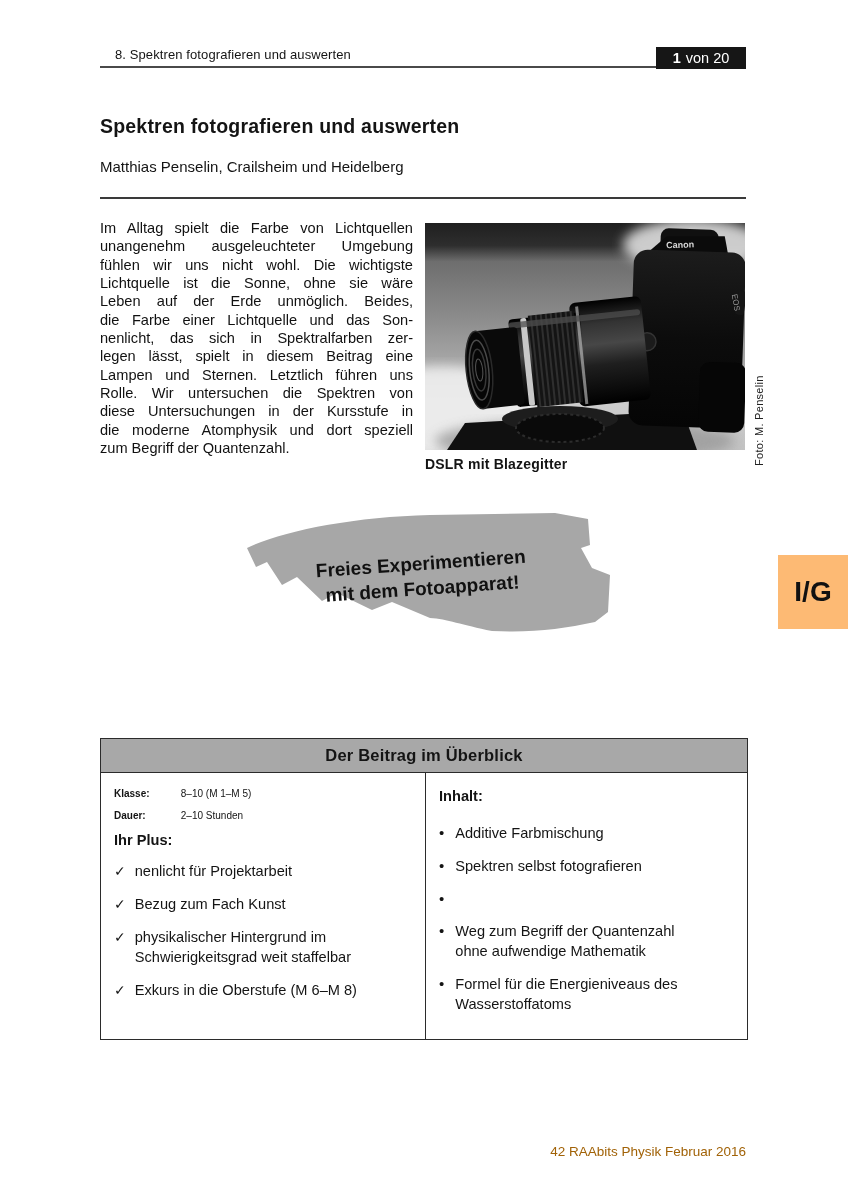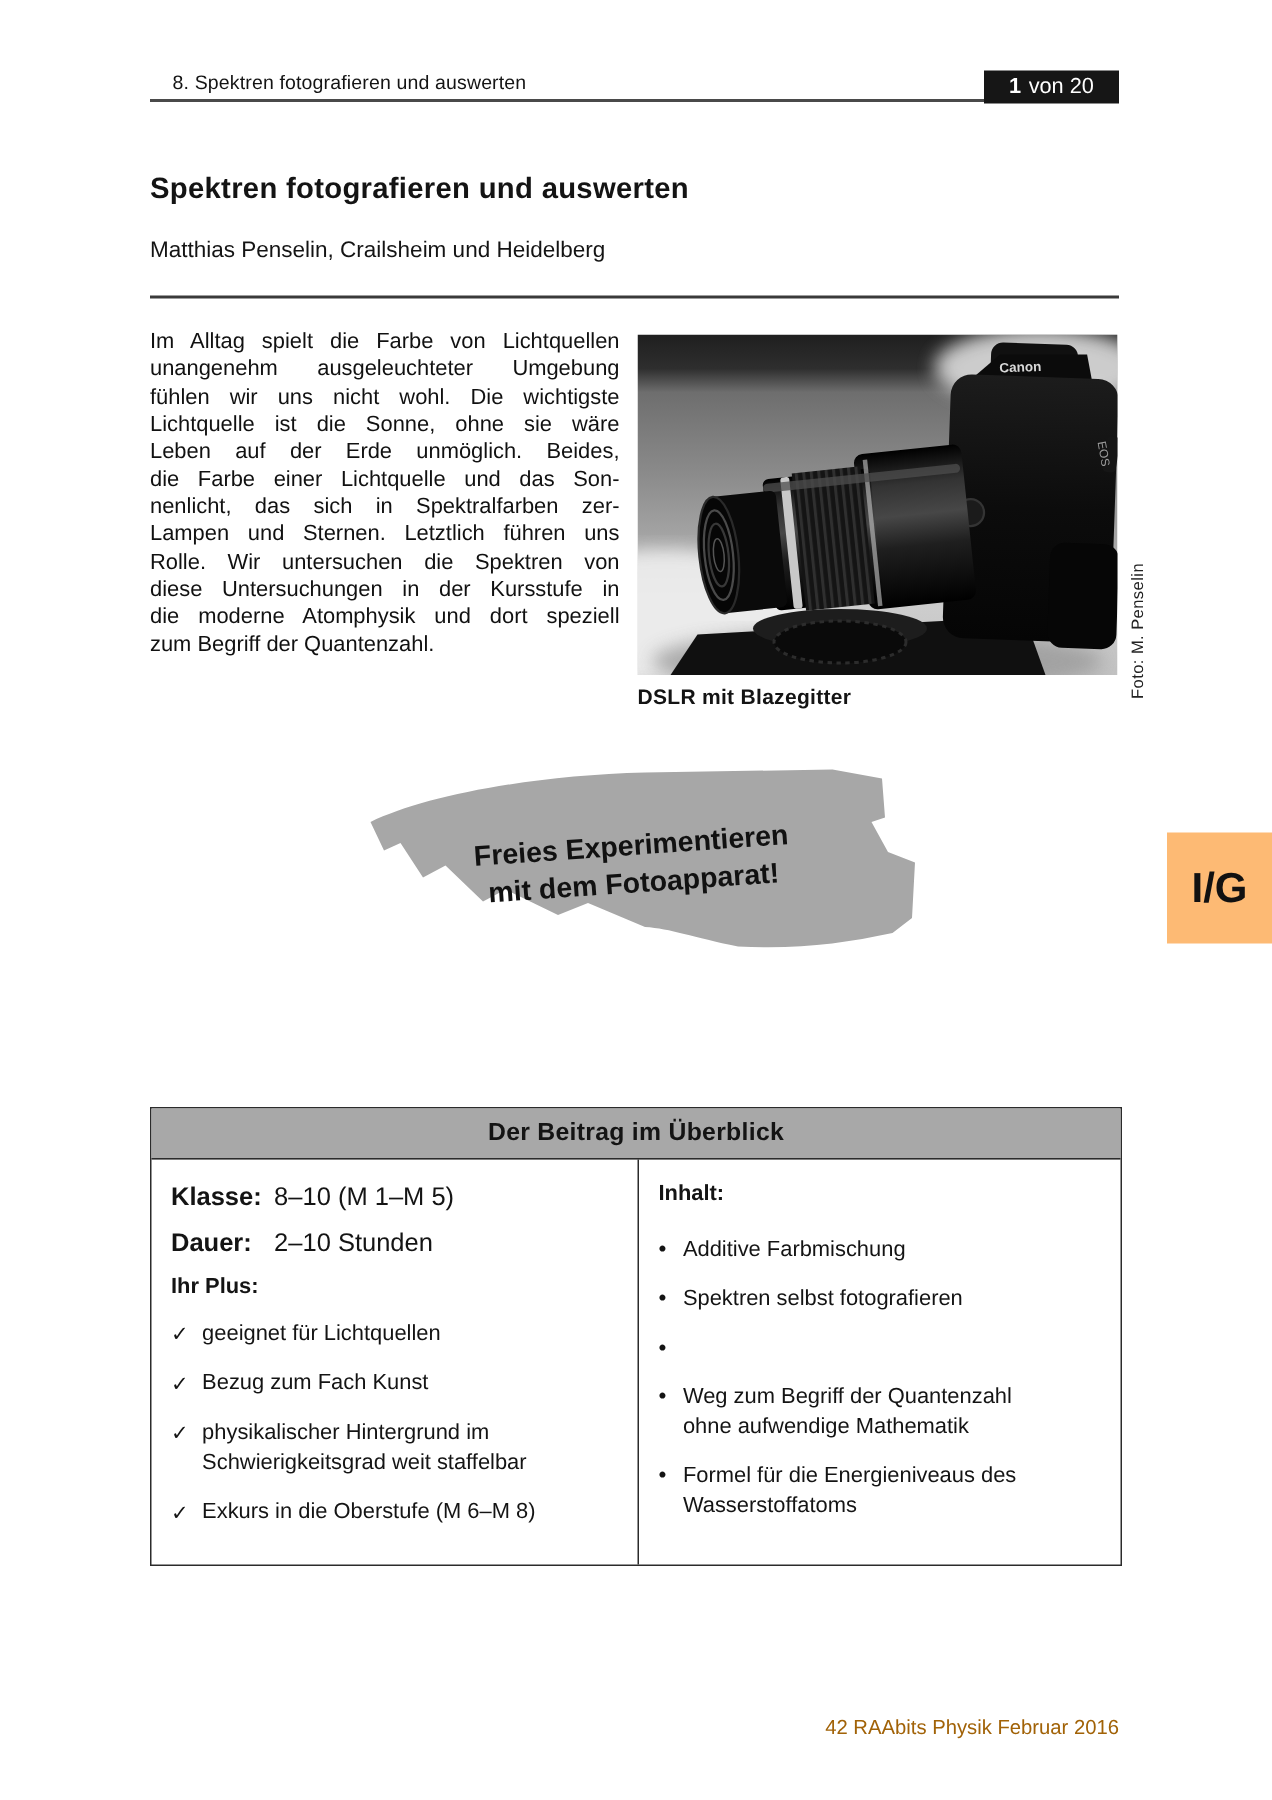--- a/index.html
+++ b/index.html
@@ -41,21 +41,21 @@
             font-size:28px;font-weight:bold;color:#111;}
 
   
   .overview{position:absolute;left:100px;top:738px;width:646px;border:1.5px solid #2b2b2b;}
   .overview-header{height:33px;background:#a8a8a8;border-bottom:1.5px solid #2b2b2b;
                    display:flex;align-items:center;justify-content:center;
                    font-size:16.5px;font-weight:bold;letter-spacing:.2px;}
   .overview-body{display:flex;min-height:220px;}
   .col-left{width:325px;border-right:1.5px solid #2b2b2b;padding:10px 12px 12px 13px;box-sizing:border-box;}
   .col-right{flex:1;padding:10px 12px 12px 13px;box-sizing:border-box;}
-  .kv{margin:5px 0 11px;font-size:17px;}
+  .kv{margin:5px 0 11px;font-size:10px;}
   .kv .k{font-weight:bold;display:inline-block;width:64px;}
   .plus-label{font-weight:bold;font-size:14.6px;margin:2px 0 2px;}
   .check-item{display:flex;gap:9px;margin:13px 0;font-size:14.6px;line-height:20px;}
   .check-item .check{flex:0 0 auto;font-size:14px;}
   .check-item .txt{max-width:252px;}
   .inhalt-label{font-weight:bold;font-size:14.6px;margin:5px 0 19px;}
   .bullet-item{display:flex;gap:11px;margin:13px 0;font-size:14.6px;line-height:20px;}
   .bullet-item .dot{flex:0 0 auto;font-size:15px;line-height:19px;}
   .bullet-item .txt{max-width:244px;}
 
@@ -79,20 +79,21 @@
   <div class="title-rule"></div>
 
   <div class="intro">
     <div class="jline">Im Alltag spielt die Farbe von Lichtquellen</div>
     <div class="jline">unangenehm ausgeleuchteter Umgebung</div>
     <div class="jline">fühlen wir uns nicht wohl. Die wichtigste</div>
     <div class="jline">Lichtquelle ist die Sonne, ohne sie wäre</div>
     <div class="jline">Leben auf der Erde unmöglich. Beides,</div>
     <div class="jline">die Farbe einer Lichtquelle und das Son-</div>
     <div class="jline">nenlicht, das sich in Spektralfarben zer-</div>
+    <div class="jline">legen lässt, spielt in diesem Beitrag eine</div>
     <div class="jline">Lampen und Sternen. Letztlich führen uns</div>
     <div class="jline">Rolle. Wir untersuchen die Spektren von</div>
     <div class="jline">diese Untersuchungen in der Kursstufe in</div>
     <div class="jline">die moderne Atomphysik und dort speziell</div>
     <div class="jline last">zum Begriff der Quantenzahl.</div>
   </div>
 
   <div class="photo">
     <svg width="320" height="227" viewBox="0 0 320 227">
       <defs>
@@ -186,21 +187,21 @@
           <span class="k">Klasse:</span>
           <span>8–10 (M 1–M 5)</span>
         </div>
         <div class="kv">
           <span class="k">Dauer:</span>
           <span>2–10 Stunden</span>
         </div>
         <div class="plus-label">Ihr Plus:</div>
         <div class="check-item">
           <span class="check">✓</span>
-          <span class="txt">geeignet für Lichtquellen</span>
+          <span class="txt">nenlicht für Projektarbeit</span>
         </div>
         <div class="check-item">
           <span class="check">✓</span>
           <span class="txt">Bezug zum Fach Kunst</span>
         </div>
         <div class="check-item">
           <span class="check">✓</span>
           <span class="txt">physikalischer Hintergrund im Schwierigkeitsgrad weit staffelbar</span>
         </div>
         <div class="check-item">

